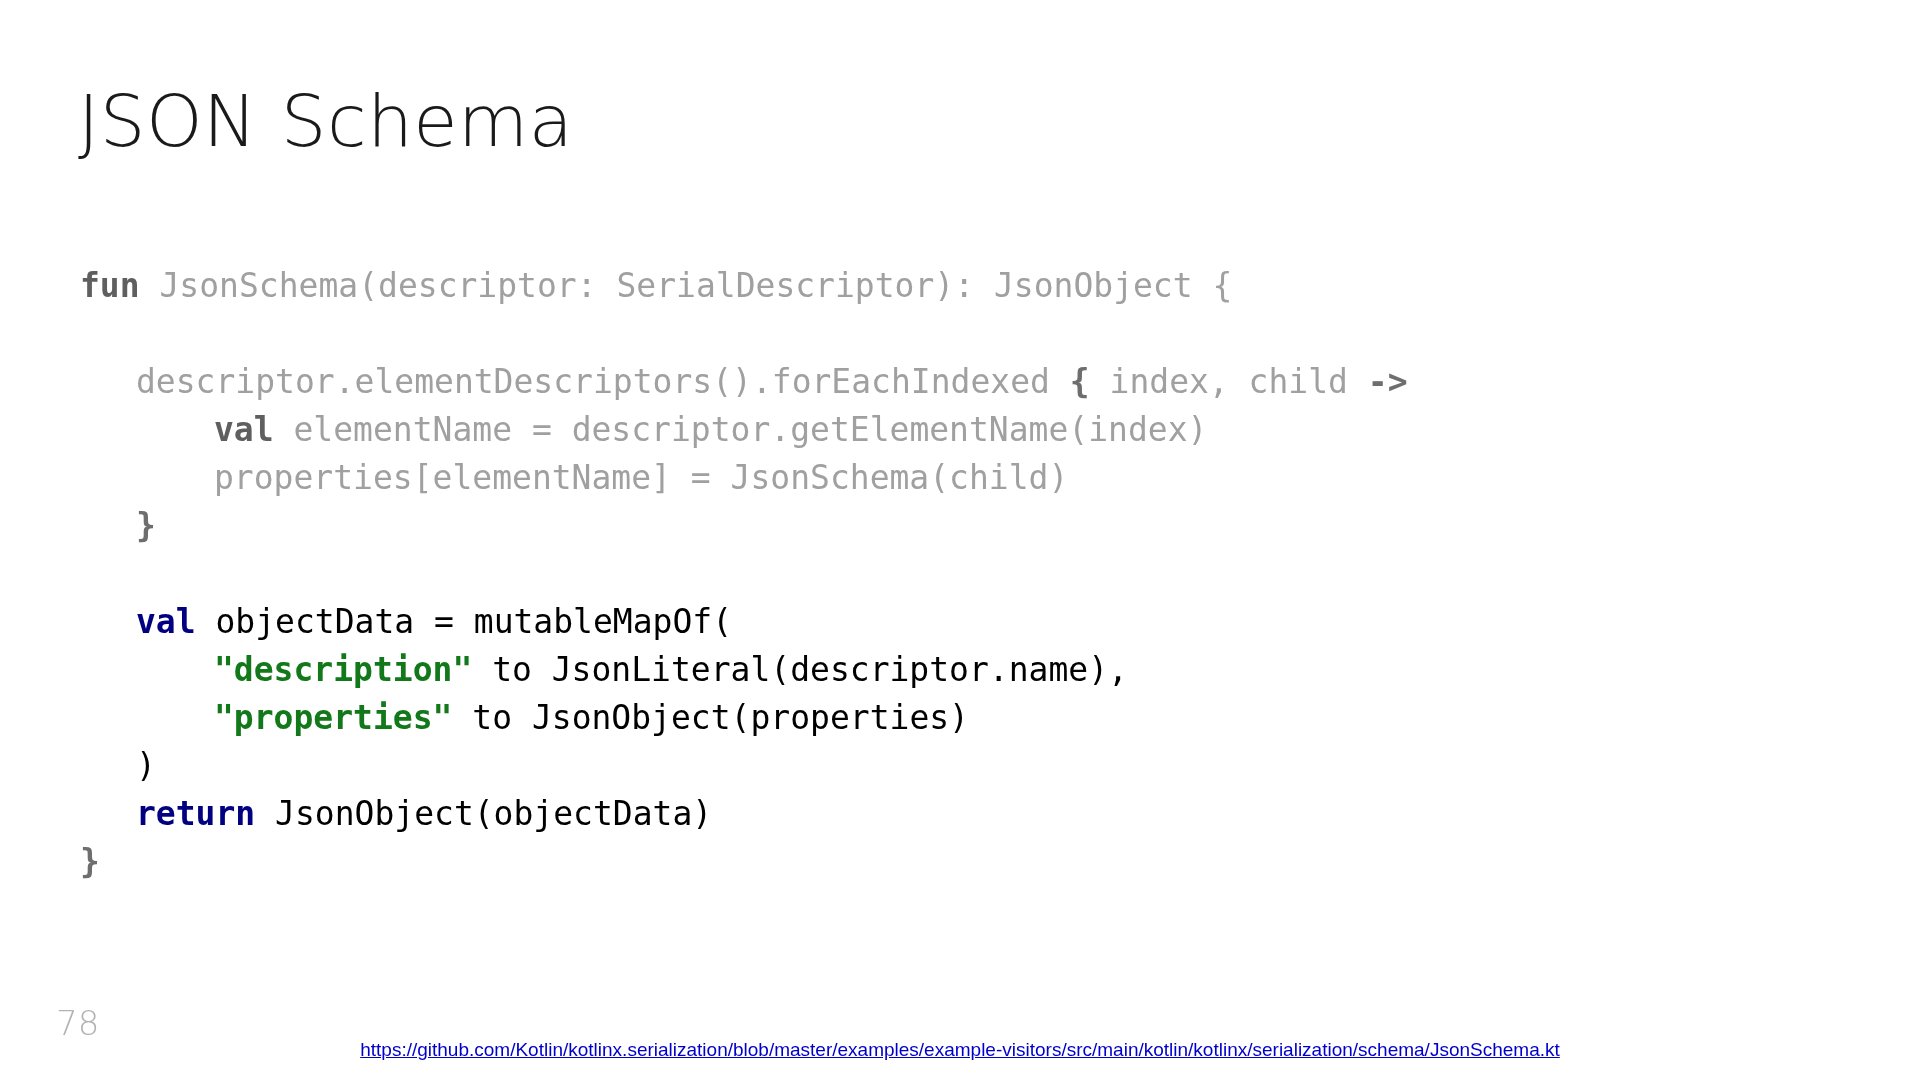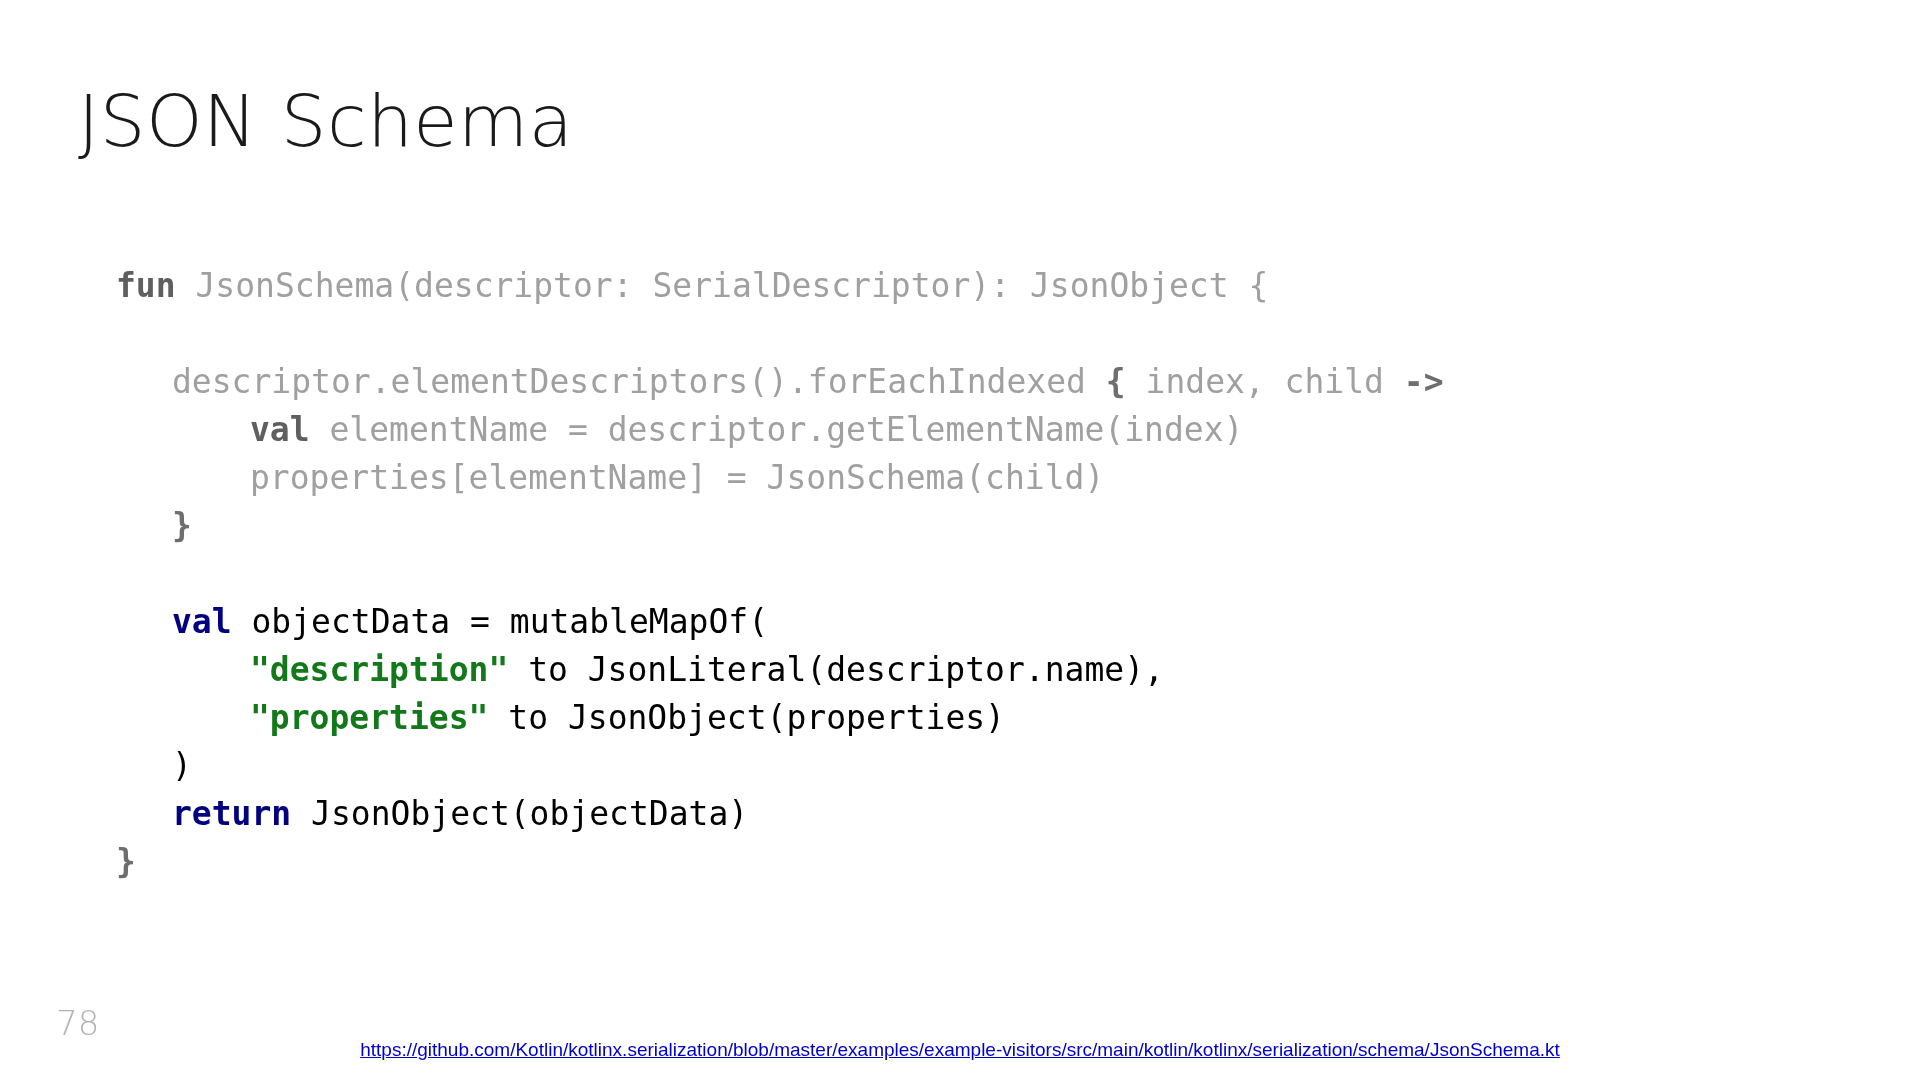--- a/index.html
+++ b/index.html
@@ -47,21 +47,20 @@
     font-family: "DejaVu Sans Mono", "Liberation Mono", monospace;
     font-size: 33px;
     line-height: 48px;
     white-space: pre;
     color: #9b9b9b;
   }
 
   .code-line {
     white-space: pre;
     min-height: 48px;
-    margin-left: 36px;
   }
   .code-line.blank {
     height: 48px;
   }
 
   
   .t-dim        { color: #a0a0a0; }
   .t-dim-strong { color: #5f5f5f; font-weight: bold; }
   .t-brace-dim  { color: #6e6e6e; font-weight: bold; }
   .t-black      { color: #000000; }

